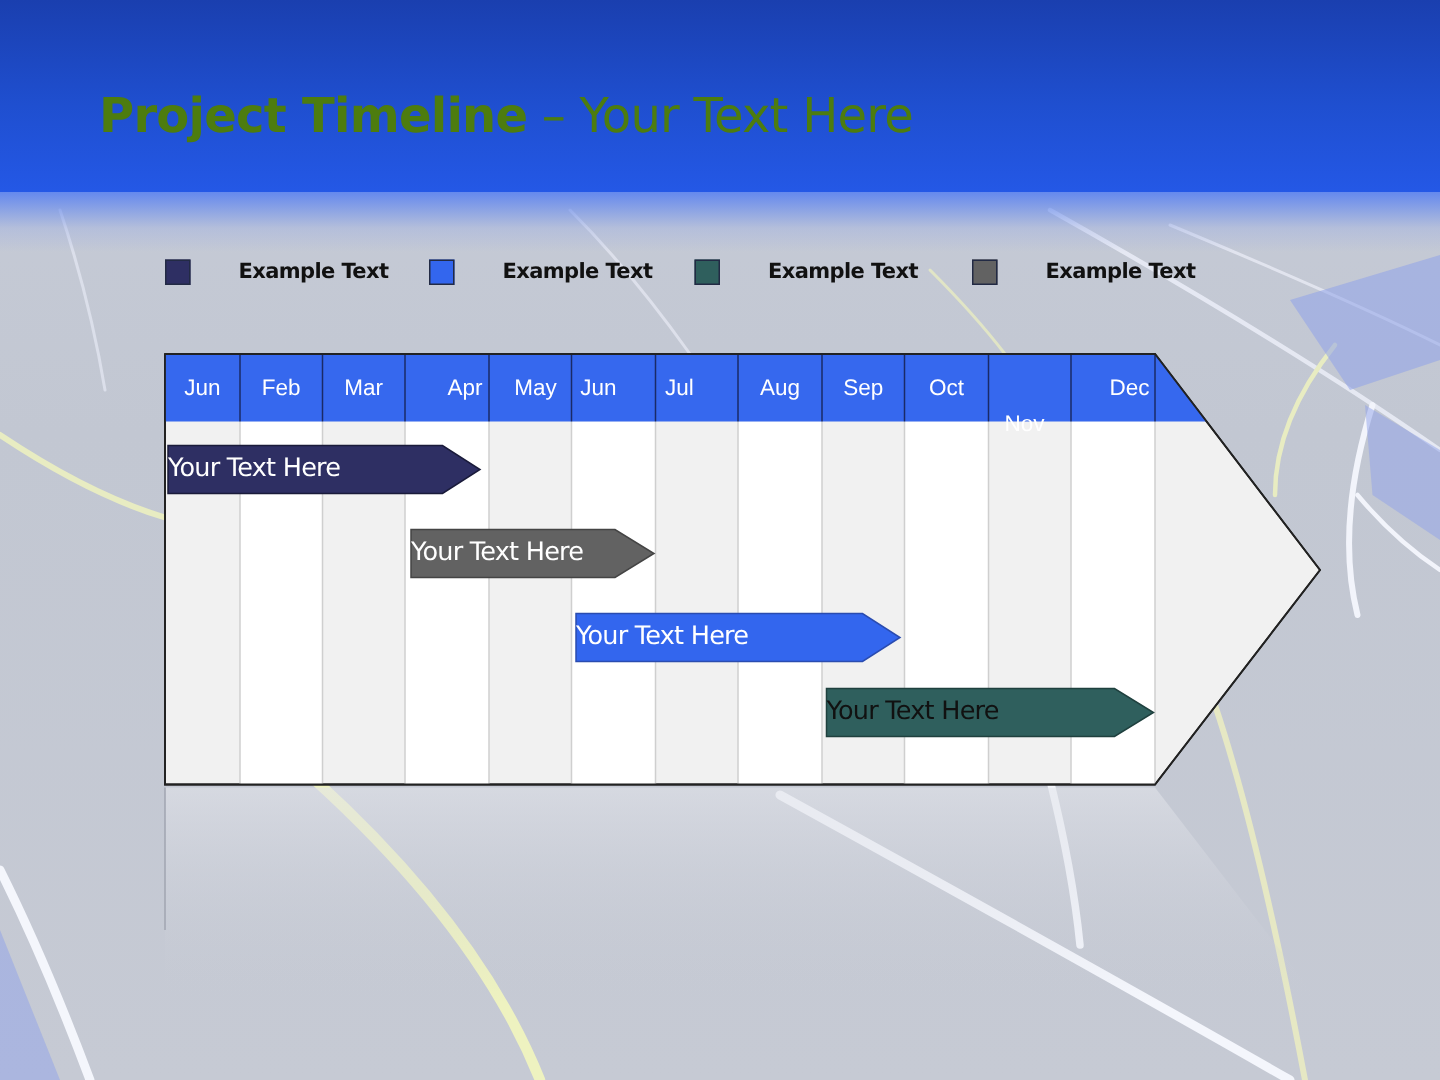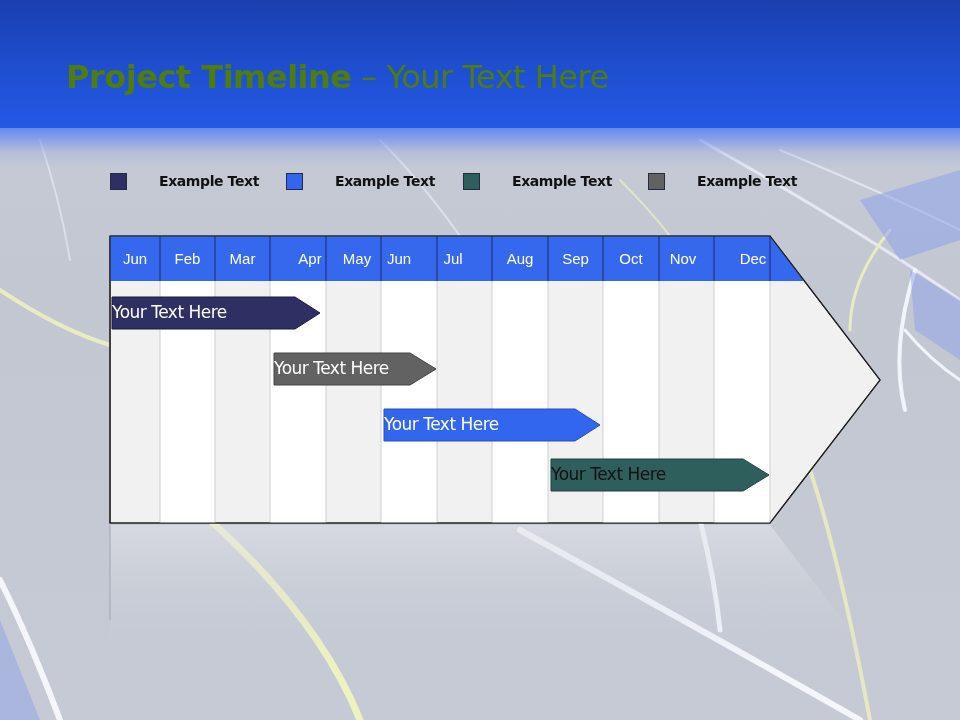--- a/index.html
+++ b/index.html
@@ -129,19 +129,19 @@
 <div class="month" style="left:110px;width:50px;">Jun</div>
 <div class="month" style="left:160px;width:55px;">Feb</div>
 <div class="month" style="left:215px;width:55px;">Mar</div>
 <div class="month" style="left:270px;width:80px;">Apr</div>
 <div class="month" style="left:326px;width:62px;">May</div>
 <div class="month" style="left:381px;width:36px;">Jun</div>
 <div class="month" style="left:437px;width:32px;">Jul</div>
 <div class="month" style="left:492px;width:56px;">Aug</div>
 <div class="month" style="left:548px;width:55px;">Sep</div>
 <div class="month" style="left:603px;width:56px;">Oct</div>
-<div class="month" style="left:659px;width:48px;">Nov</div>
+<div class="month" style="left:659px;width:48px;margin-top:24px;">Nov</div>
 <div class="month" style="left:714px;width:78px;">Dec</div>
 
 <div class="bar-label" style="left:112px;top:302px;width:196px;color:#ffffff;">Your  Text Here</div>
 <div class="bar-label" style="left:274px;top:358px;width:148px;color:#ffffff;">Your  Text Here</div>
 <div class="bar-label" style="left:384px;top:414px;width:204px;color:#ffffff;">Your  Text Here</div>
 <div class="bar-label" style="left:551px;top:464px;width:204px;color:#111111;">Your  Text Here</div>
 
 </body></html>

